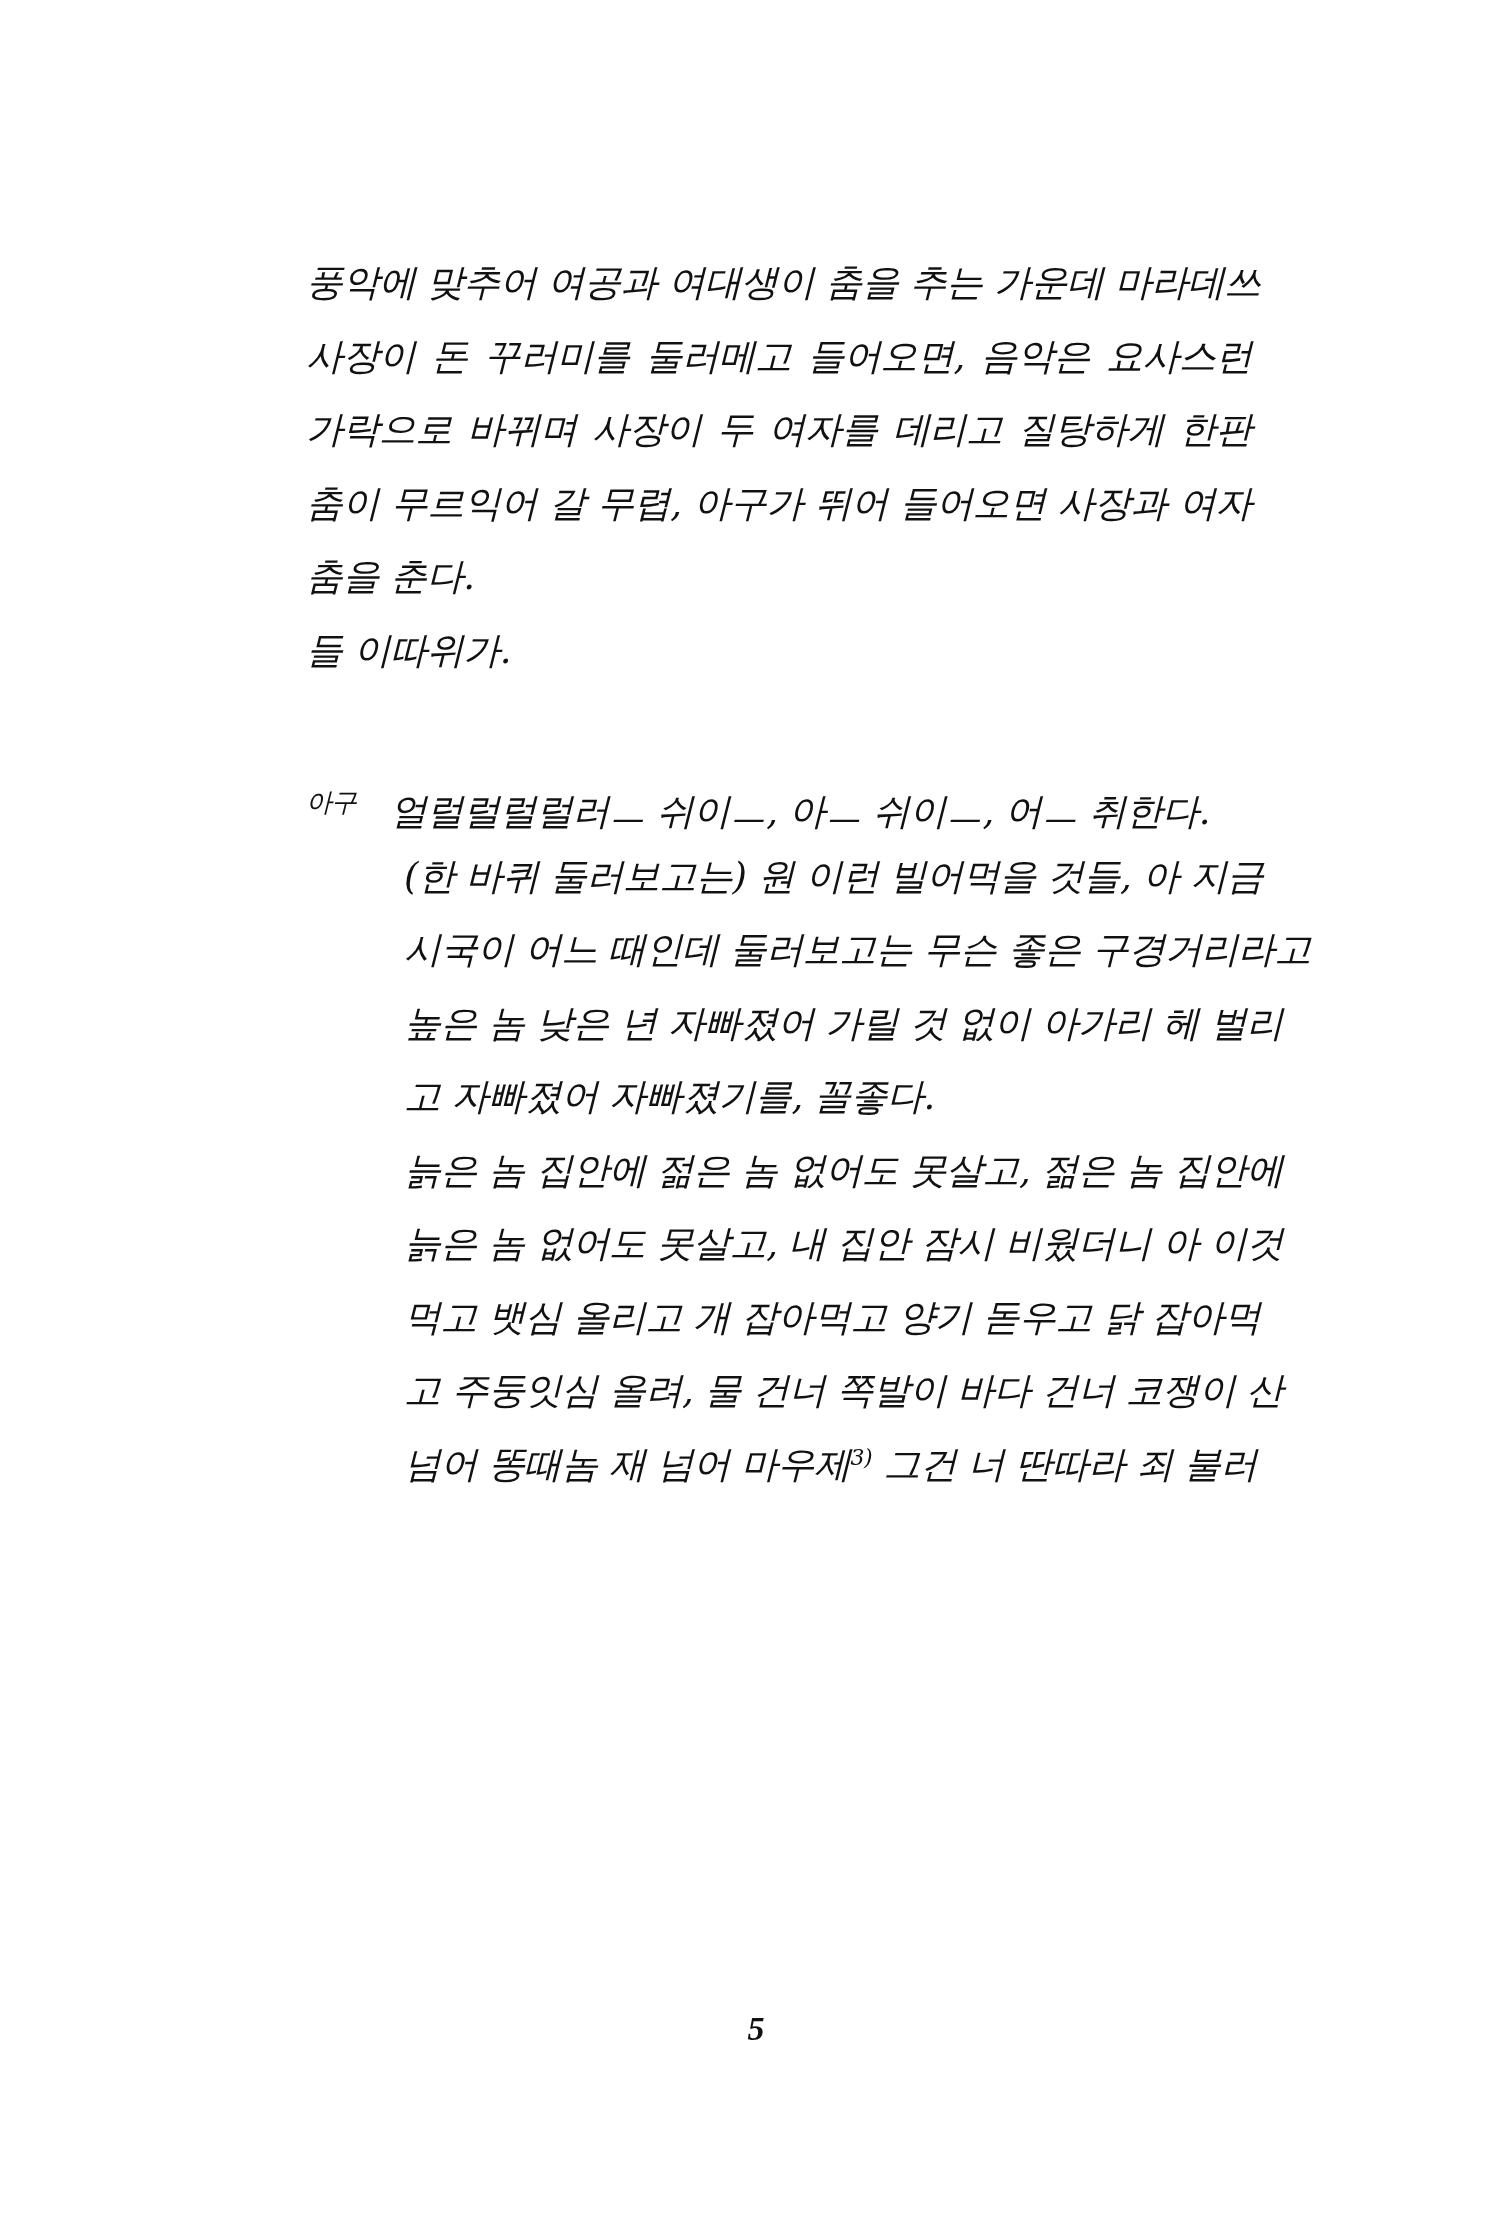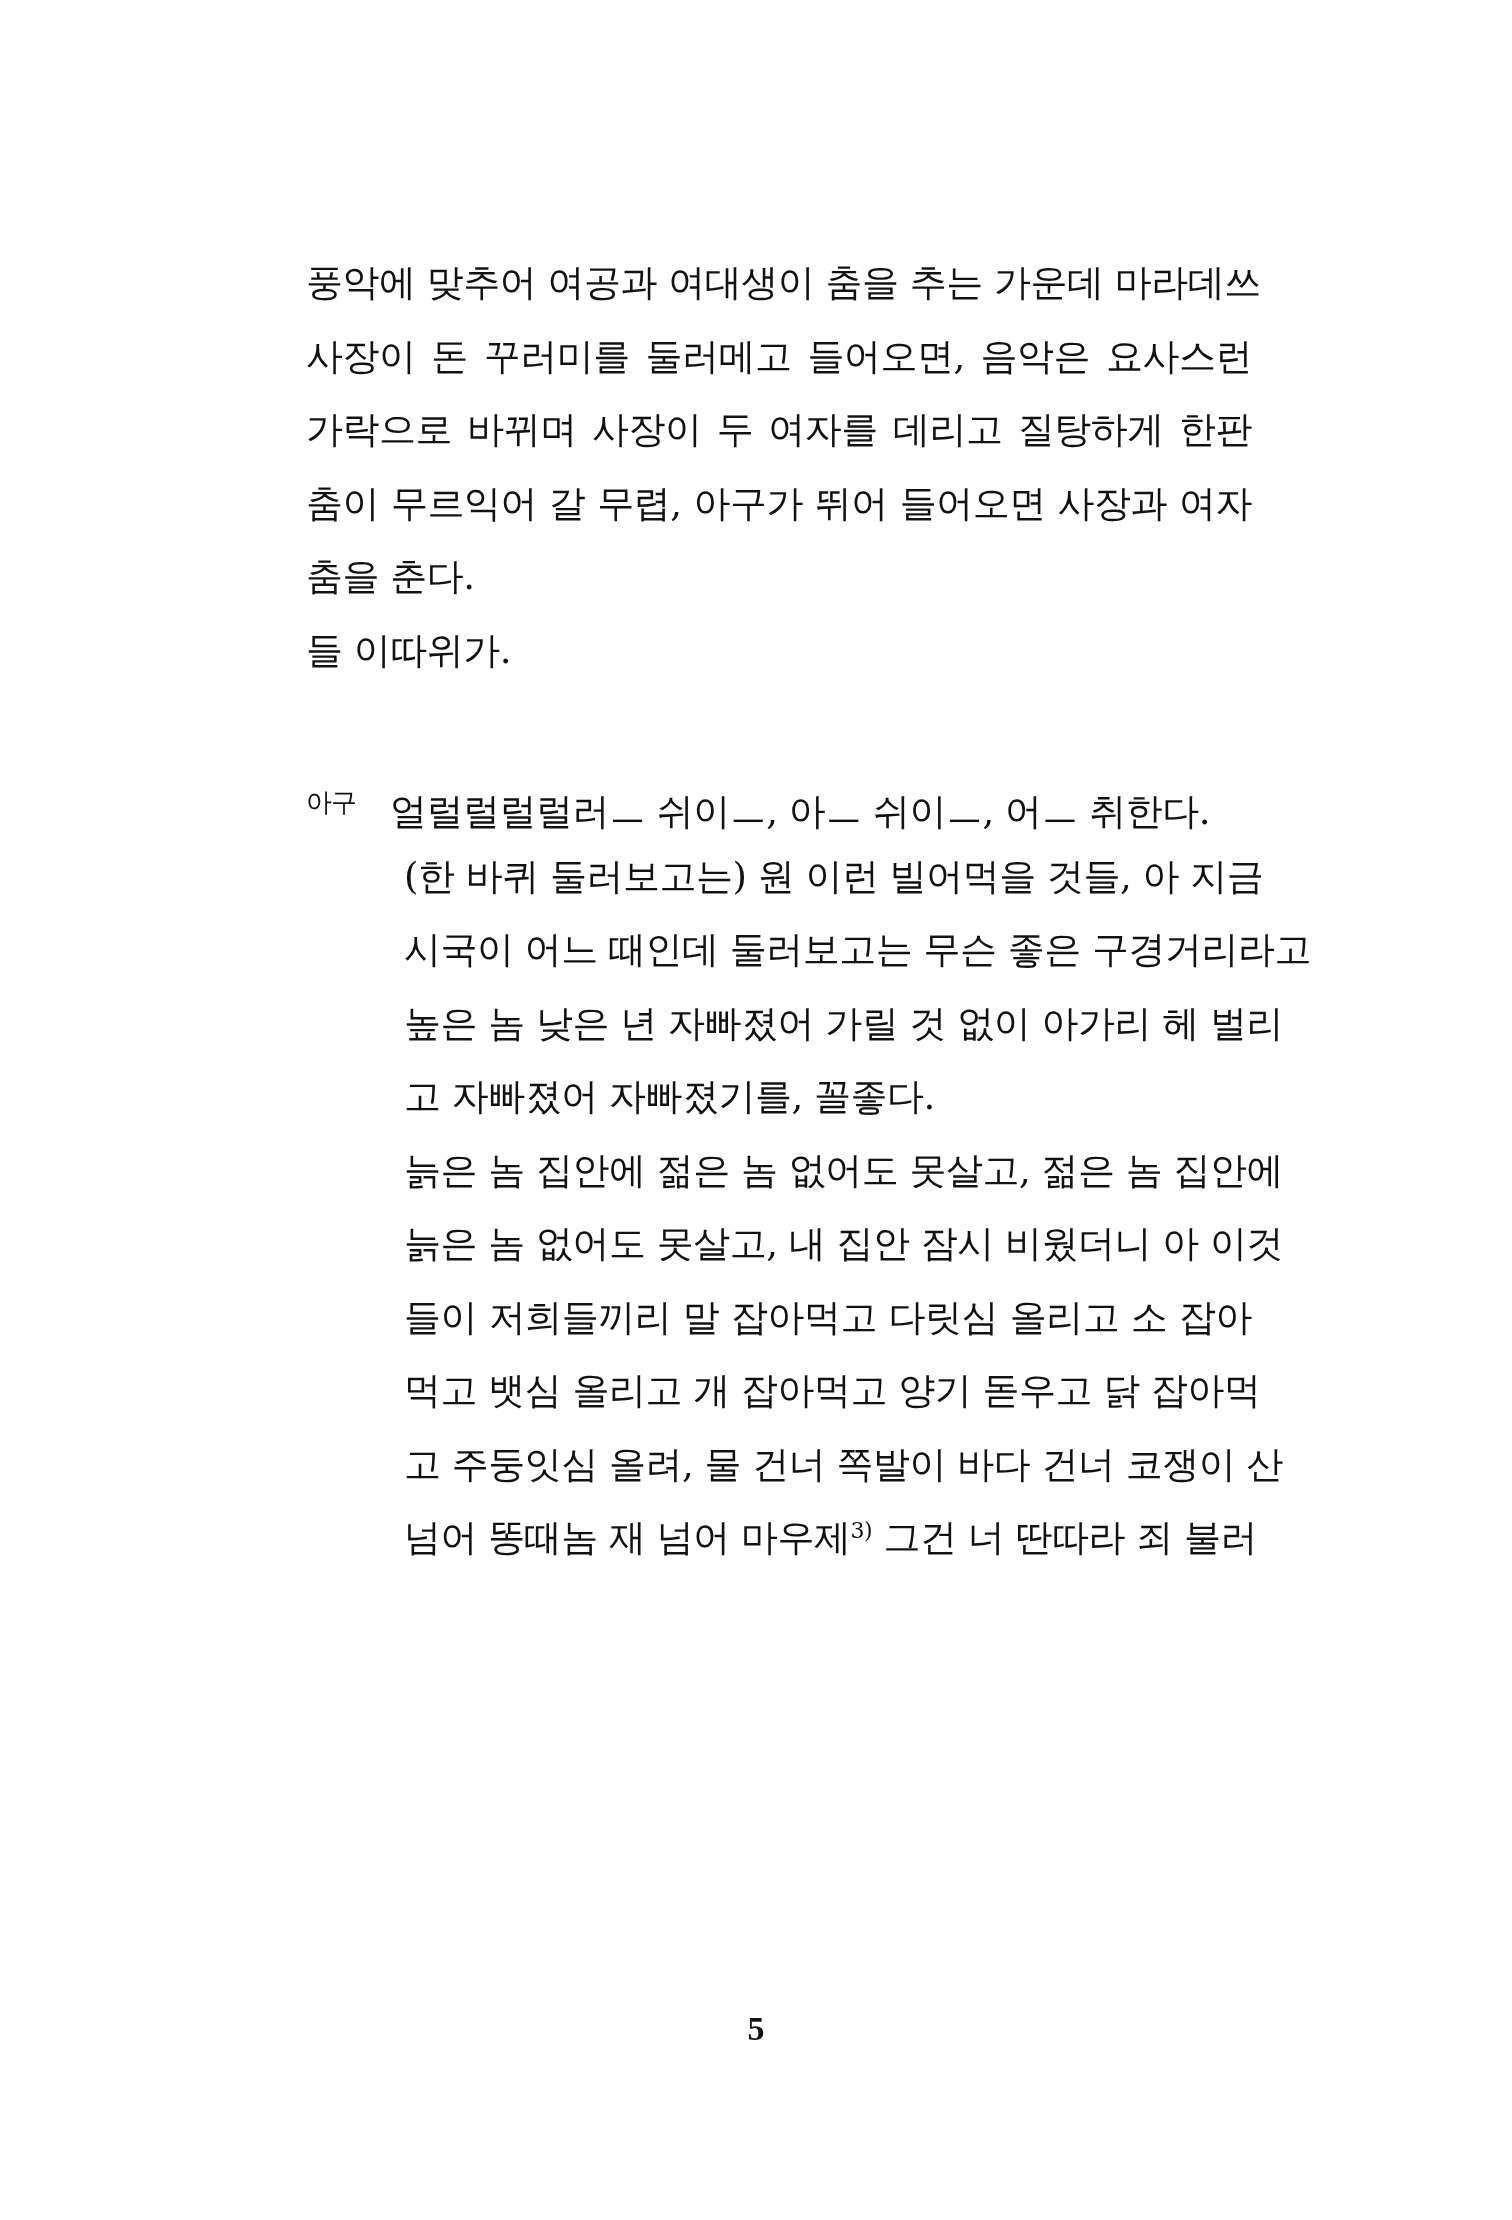--- a/index.html
+++ b/index.html
@@ -15,20 +15,21 @@
       color: #111111;
       font-family: "DejaVu Serif", "Liberation Serif", serif;
     }
     .page {
       position: absolute;
       left: 0;
       top: 0;
       width: 1253px;
       height: 2220px;
       background: #ffffff;
+      font-style: italic;
     }
     .stage-direction {
       position: absolute;
       left: 306px;
       top: 246px;
       width: 946px;
     }
     .line {
       height: 73.5px;
       line-height: 73.5px;
@@ -105,21 +106,20 @@
     <div class="speech-row">
       <span class="speaker">아구</span>
       <div class="line speech-line">얼럴럴럴럴러ㅡ 쉬이ㅡ, 아ㅡ 쉬이ㅡ, 어ㅡ 취한다.</div>
     </div>
     <div class="line justify speech-cont">(한 바퀴 둘러보고는) 원 이런 빌어먹을 것들, 아 지금</div>
     <div class="line justify speech-cont">시국이 어느 때인데 둘러보고는 무슨 좋은 구경거리라고</div>
     <div class="line justify speech-cont">높은 놈 낮은 년 자빠졌어 가릴 것 없이 아가리 헤 벌리</div>
     <div class="line speech-cont">고 자빠졌어 자빠졌기를, 꼴좋다.</div>
     <div class="line justify speech-cont">늙은 놈 집안에 젊은 놈 없어도 못살고, 젊은 놈 집안에</div>
     <div class="line justify speech-cont">늙은 놈 없어도 못살고, 내 집안 잠시 비웠더니 아 이것</div>
-    <div class="line justify speech-cont">들이 저희들끼리 말 잡아먹고 다릿심 올리고 소 잡아</div>
     <div class="line justify speech-cont">먹고 뱃심 올리고 개 잡아먹고 양기 돋우고 닭 잡아먹</div>
     <div class="line justify speech-cont">고 주둥잇심 올려, 물 건너 쪽발이 바다 건너 코쟁이 산</div>
     <div class="line speech-cont"><span>넘어 똥때놈 재 넘어 마우제</span><span class="sup">3)</span><span> 그건 너 딴따라 죄 불러</span></div>
   </div>
 
   <div class="page-number">5</div>
 
 </div>
 
 </body></html>

